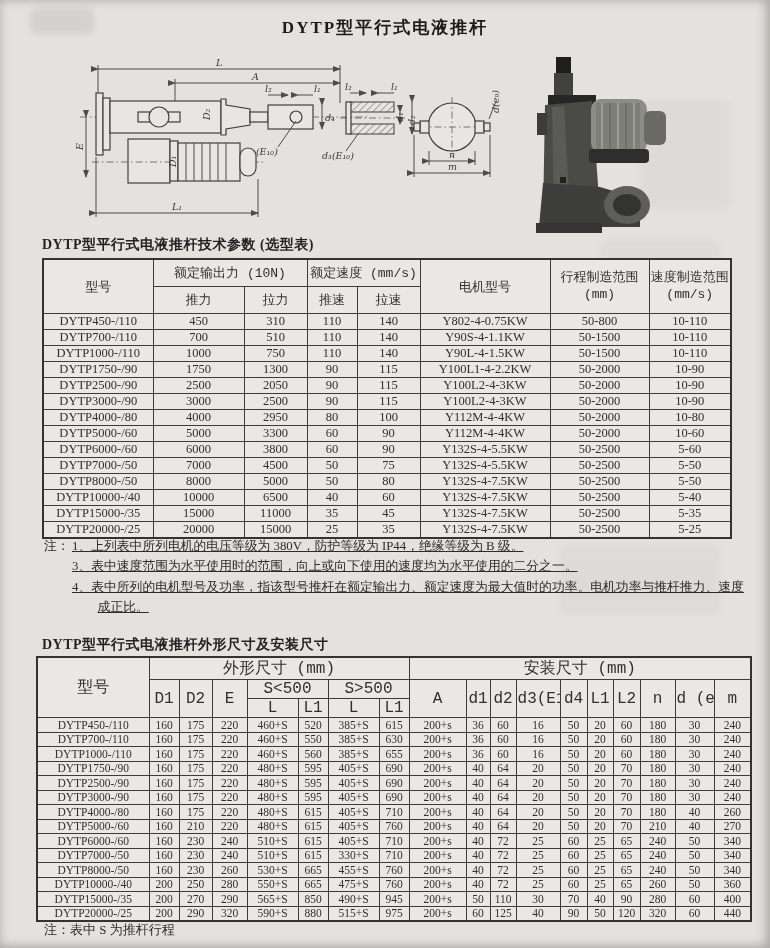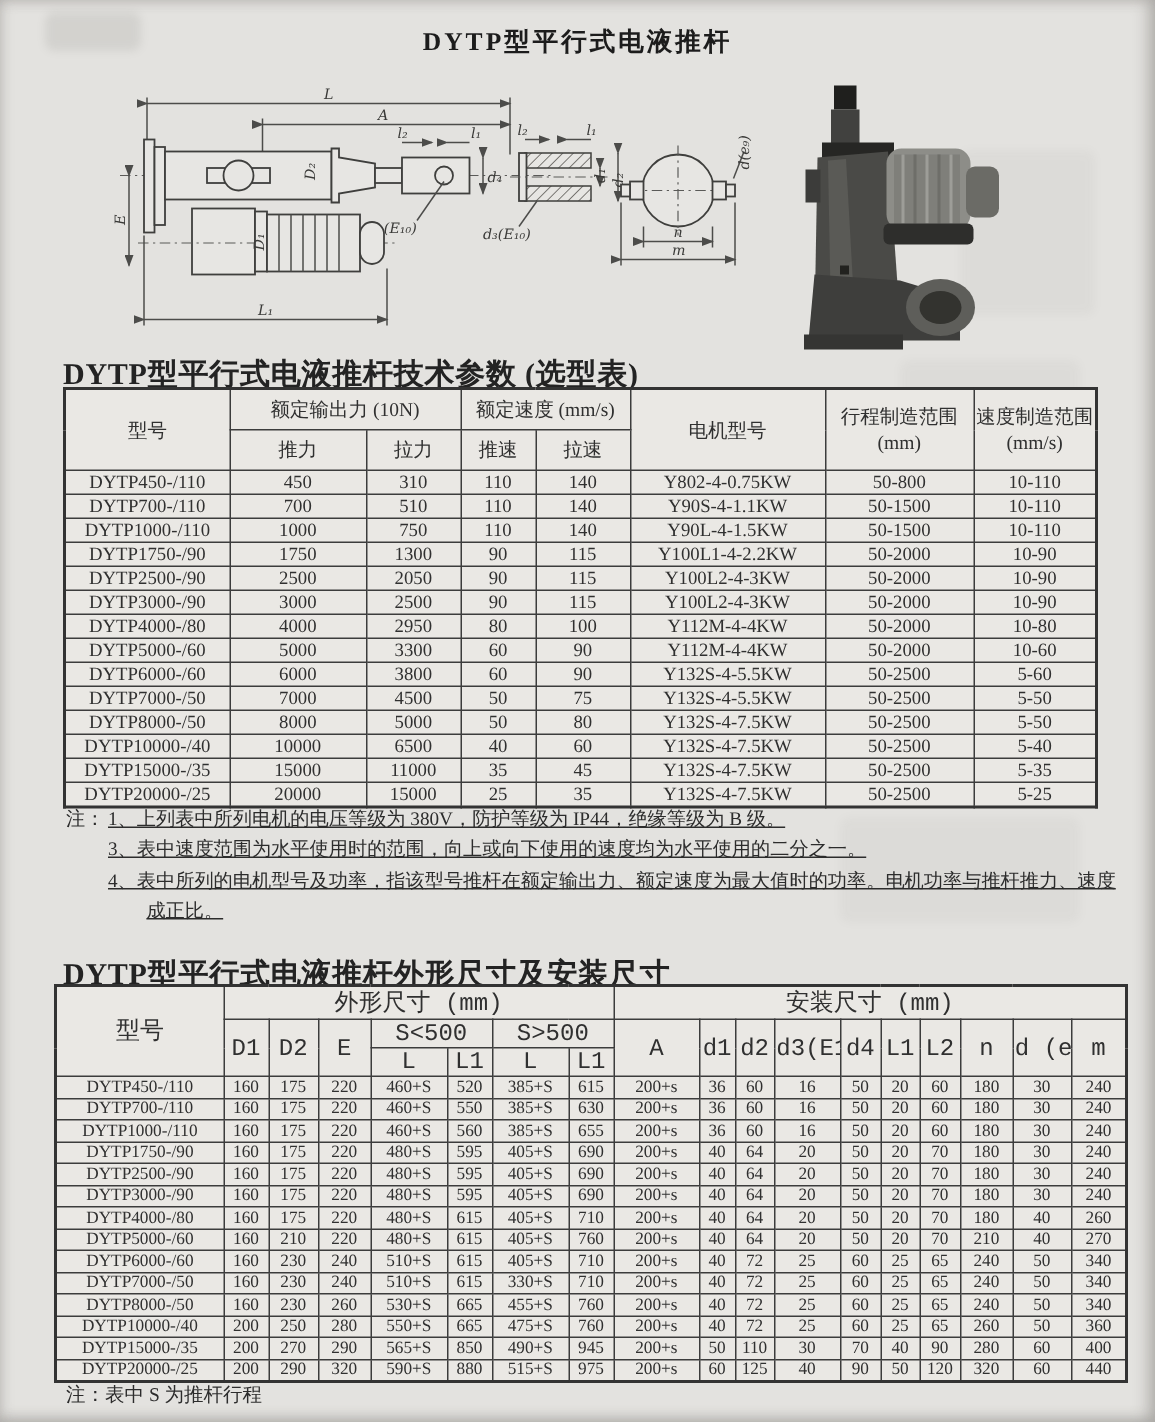--- a/index.html
+++ b/index.html
@@ -25,31 +25,31 @@
   }
   .figure{position:absolute;left:40px;top:55px;width:690px;height:178px;}
   .figure svg{display:block;}
   .dim{stroke:#4c4c4a;stroke-width:1;fill:none;}
   .part{stroke:#3f3f3d;stroke-width:1.2;fill:#e7e6e3;}
   .cl{stroke:#5a5a58;stroke-width:.8;stroke-dasharray:7 3 1.5 3;fill:none;}
   .lbl{font-family:"DejaVu Serif",serif;font-style:italic;font-size:9.5px;fill:#3a3a38;}
   .hatch{fill:url(#h);stroke:#3f3f3d;stroke-width:1;}
 
   .sec-heading{
-    position:absolute;left:42px;margin:0;font-size:20px;font-weight:600;
+    position:absolute;left:42px;margin:0;font-size:14px;font-weight:600;
     letter-spacing:.5px;color:#232323;
   }
   .sec1{top:236px;}
   .sec2{top:636px;}
 
   table{border-collapse:collapse;table-layout:fixed;background:#eae8e4;}
   th,td{border:1px solid #3c3c3c;text-align:center;vertical-align:middle;
     padding:0 1px;overflow:hidden;white-space:nowrap;font-weight:normal;color:#303030;}
   .t1{position:absolute;left:42px;top:258px;width:688px;border:2px solid #333;font-size:12.5px;}
-  .t1 thead th{height:26px;font-size:13px;}
+  .t1 thead th{height:26px;font-size:13px;font-family:Liberation Mono, monospace;}
   .t1 tbody td{height:14.3px;}
   .t2{position:absolute;left:36px;top:656px;width:714px;border:2px solid #333;font-size:11.5px;}
   .t2 thead th{height:15px;font-size:16px;font-family:Liberation Mono, monospace;}
   .t2 tbody td{height:13.5px;font-size:11.5px;}
   .two-line span{display:block;line-height:1.25;}
 
   .notes{position:absolute;left:44px;top:536px;width:702px;font-size:12.8px;line-height:1.6;color:#2c2c2c;}
   .notes .notes-label{position:absolute;left:0;top:0;}
   .notes ol{list-style:none;margin:0;padding:0 0 0 28px;text-decoration:underline;}
   .notes li{padding-left:2em;text-indent:-2em;}

